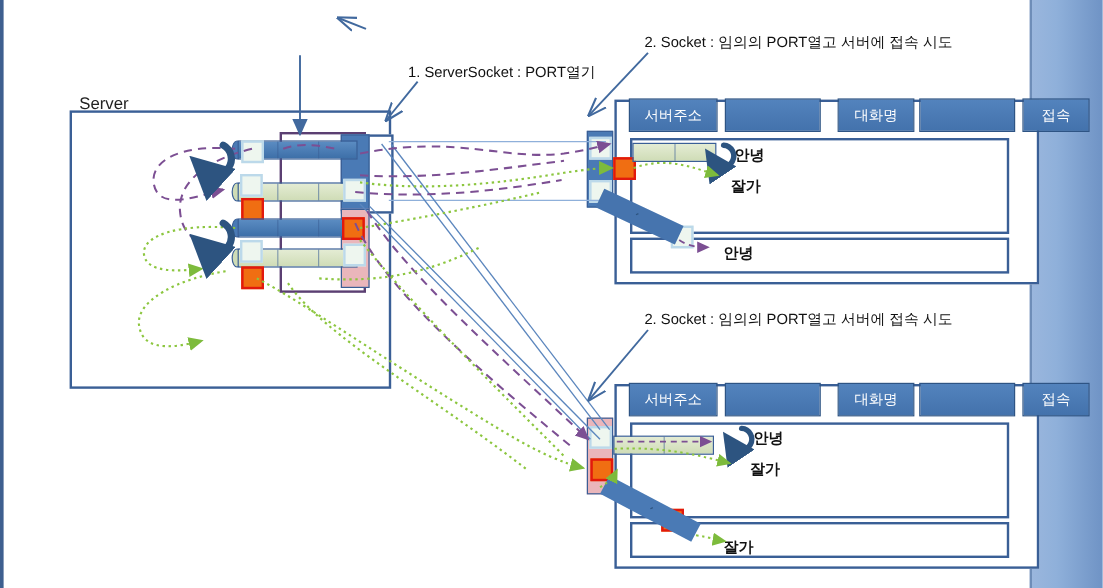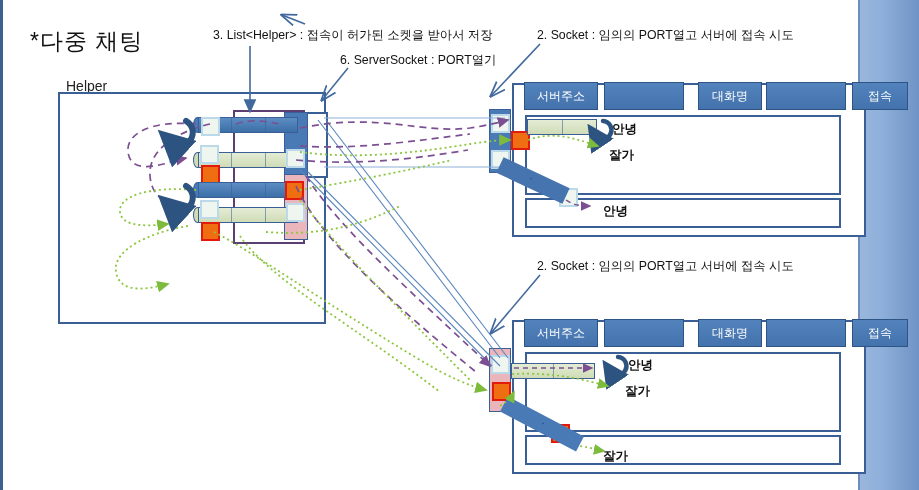--- a/index.html
+++ b/index.html
@@ -131,25 +131,23 @@
       <path d="M214,232 C250,250 320,300 420,360 C450,378 470,386 486,390" marker-end="url(#ahGreen)"></path>
       <path d="M300,200 C340,250 400,310 470,380"></path>
       <path d="M240,236 C270,280 360,330 440,392"></path>
     </g>
   </svg>
 
   <div class="left-rail"></div>
   <div class="right-band-edge"></div>
   <div class="right-band"></div>
 
-  <div class="title">*다중 채팅</div>
-  <div class="server-label">Helper</div>
-
-  <div class="note n2">3. List&lt;Helper&gt; : 접속이 허가된 소켓을 받아서 저장</div>
-  <div class="note n3">6. ServerSocket : PORT열기</div>
+  <div class="server-label">Server</div>
+
+  <div class="note n3">1. ServerSocket : PORT열기</div>
   <div class="note n4">2. Socket : 임의의 PORT열고 서버에 접속 시도</div>
   <div class="note n5">2. Socket : 임의의 PORT열고 서버에 접속 시도</div>
 
   <div class="server-box"></div>
   <div class="helper-frame"></div>
   <div class="serversocket-box"></div>
 
   <div class="bluebar" style="left:284px;top:112px;width:22px;height:62px;"></div>
   <div class="pinkbar" style="left:284px;top:174px;width:22px;height:64px;"></div>
 

